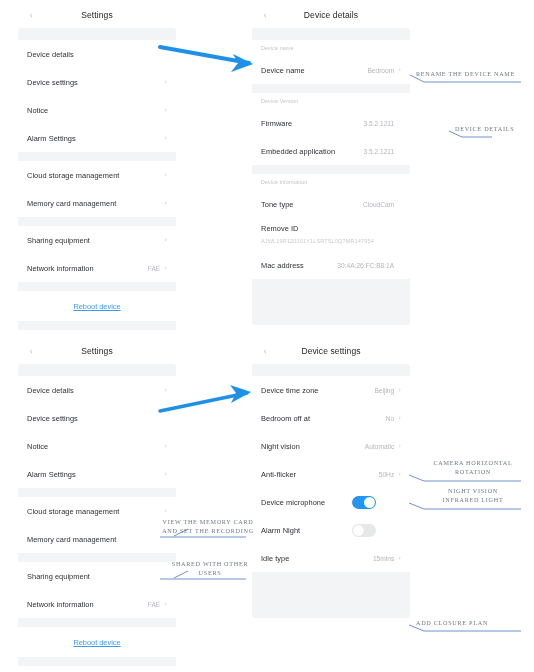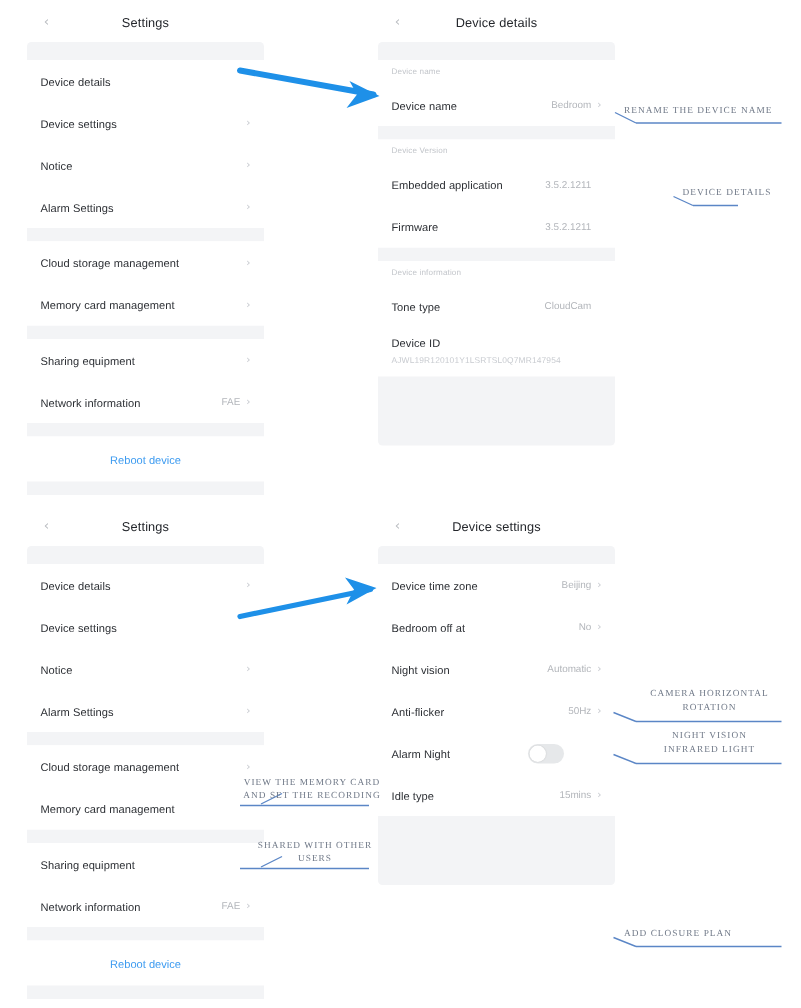--- a/index.html
+++ b/index.html
@@ -101,21 +101,21 @@
     letter-spacing:.1px;
     word-break:break-all;
   }
 
   .action{
     height:30px;
     display:flex;align-items:center;justify-content:center;
     background:#ffffff;
     font-size:7.4px;
   }
-  .action.reboot{color:#3d9bf0;}
+  .action.reboot{color:#3d9bf0;text-decoration:underline;}
   .action.remove{color:#fb6a63;}
 
   .toggle{
     width:24px;height:13px;
     border-radius:7px;
     position:relative;
     margin-right:10px;
     flex:0 0 auto;
   }
   .toggle.on{background:#2196f3;}
@@ -227,43 +227,48 @@
   <div class="row">
     <span class="row-label">Device name</span>
     <span class="row-value">Bedroom</span>
     <span class="chev">›</span>
   </div>
 
   <div class="band flat short"></div>
 
   <div class="caption">Device Version</div>
   <div class="row">
+    <span class="row-label">Firmware</span>
+    <span class="row-value">3.5.2.1211</span>
+    <span class="chev blank">›</span>
+  </div>
+  <div class="row">
     <span class="row-label">Embedded application</span>
     <span class="row-value">3.5.2.1211</span>
     <span class="chev blank">›</span>
   </div>
-  <div class="row">
-    <span class="row-label">Firmware</span>
-    <span class="row-value">3.5.2.1211</span>
-    <span class="chev blank">›</span>
-  </div>
 
   <div class="band flat short"></div>
 
   <div class="caption">Device information</div>
   <div class="row">
     <span class="row-label">Tone type</span>
     <span class="row-value">CloudCam</span>
     <span class="chev blank">›</span>
   </div>
   <div class="row" style="height:20px">
-    <span class="row-label">Device ID</span>
+    <span class="row-label">Remove ID</span>
   </div>
   <div class="idrow">
     <div class="idval">AJWL19R120101Y1LSRTSL0Q7MR147954</div>
+  </div>
+  <div class="row">
+    <span class="row-label">Mac address</span>
+    <span class="row-value">30:4A:26:FC:B8:1A</span>
+    <span class="chev blank">›</span>
   </div>
 
   <div class="filler"></div>
 </div>
 
 <div class="panel p-settings-2">
   <div class="navbar">
     <div class="nav-back">‹</div>
     <div class="nav-title">Settings</div>
   </div>
@@ -347,20 +352,28 @@
     <span class="row-value">Automatic</span>
     <span class="chev">›</span>
   </div>
 
   <div class="row">
     <span class="row-label">Anti-flicker</span>
     <span class="row-value">50Hz</span>
     <span class="chev">›</span>
   </div>
 
+  <div class="row">
+    <span class="row-label">Device microphone</span>
+    <span class="tgl-wrap">
+      <span class="toggle on">
+          <span class="knob"></span>
+        </span>
+    </span>
+  </div>
 
   <div class="row">
     <span class="row-label">Alarm Night</span>
     <span class="tgl-wrap">
       <span class="toggle off">
           <span class="knob"></span>
         </span>
     </span>
   </div>
 

